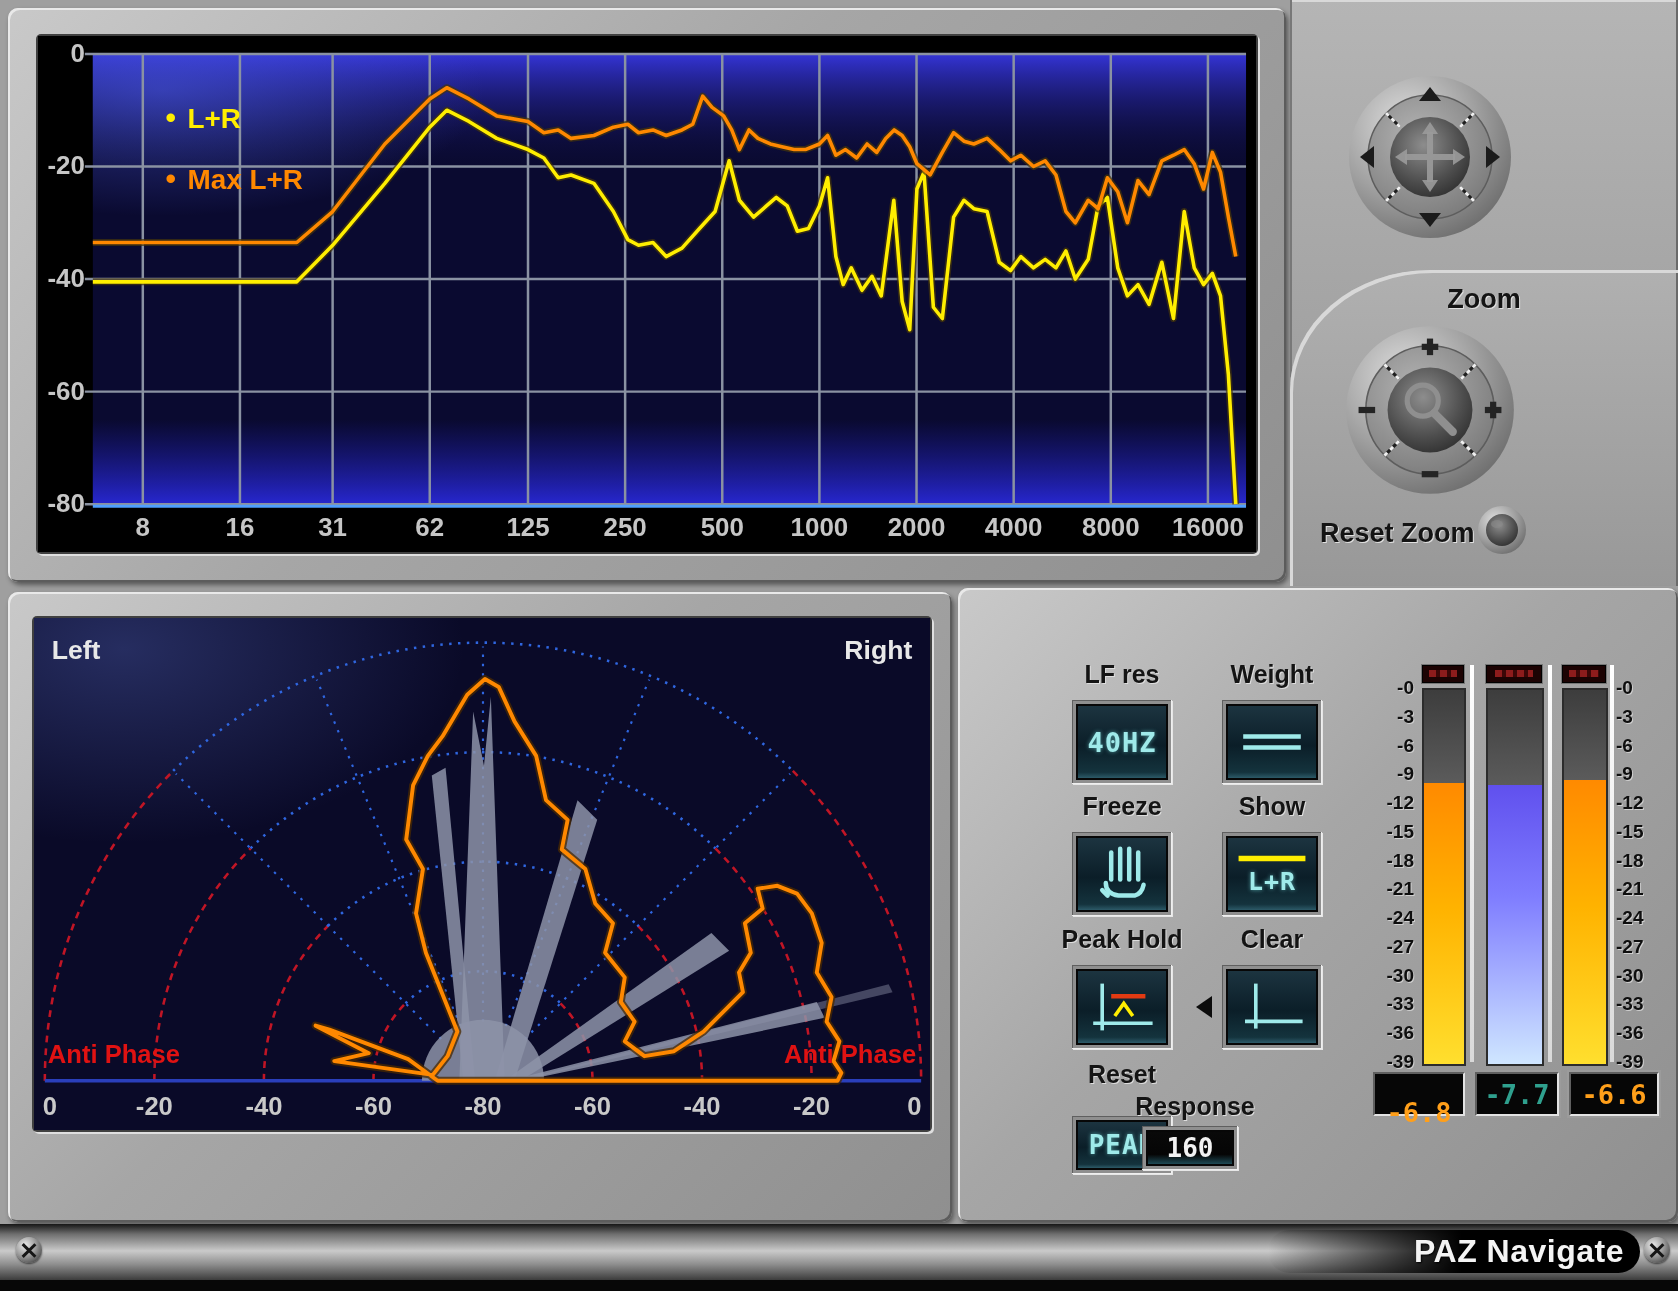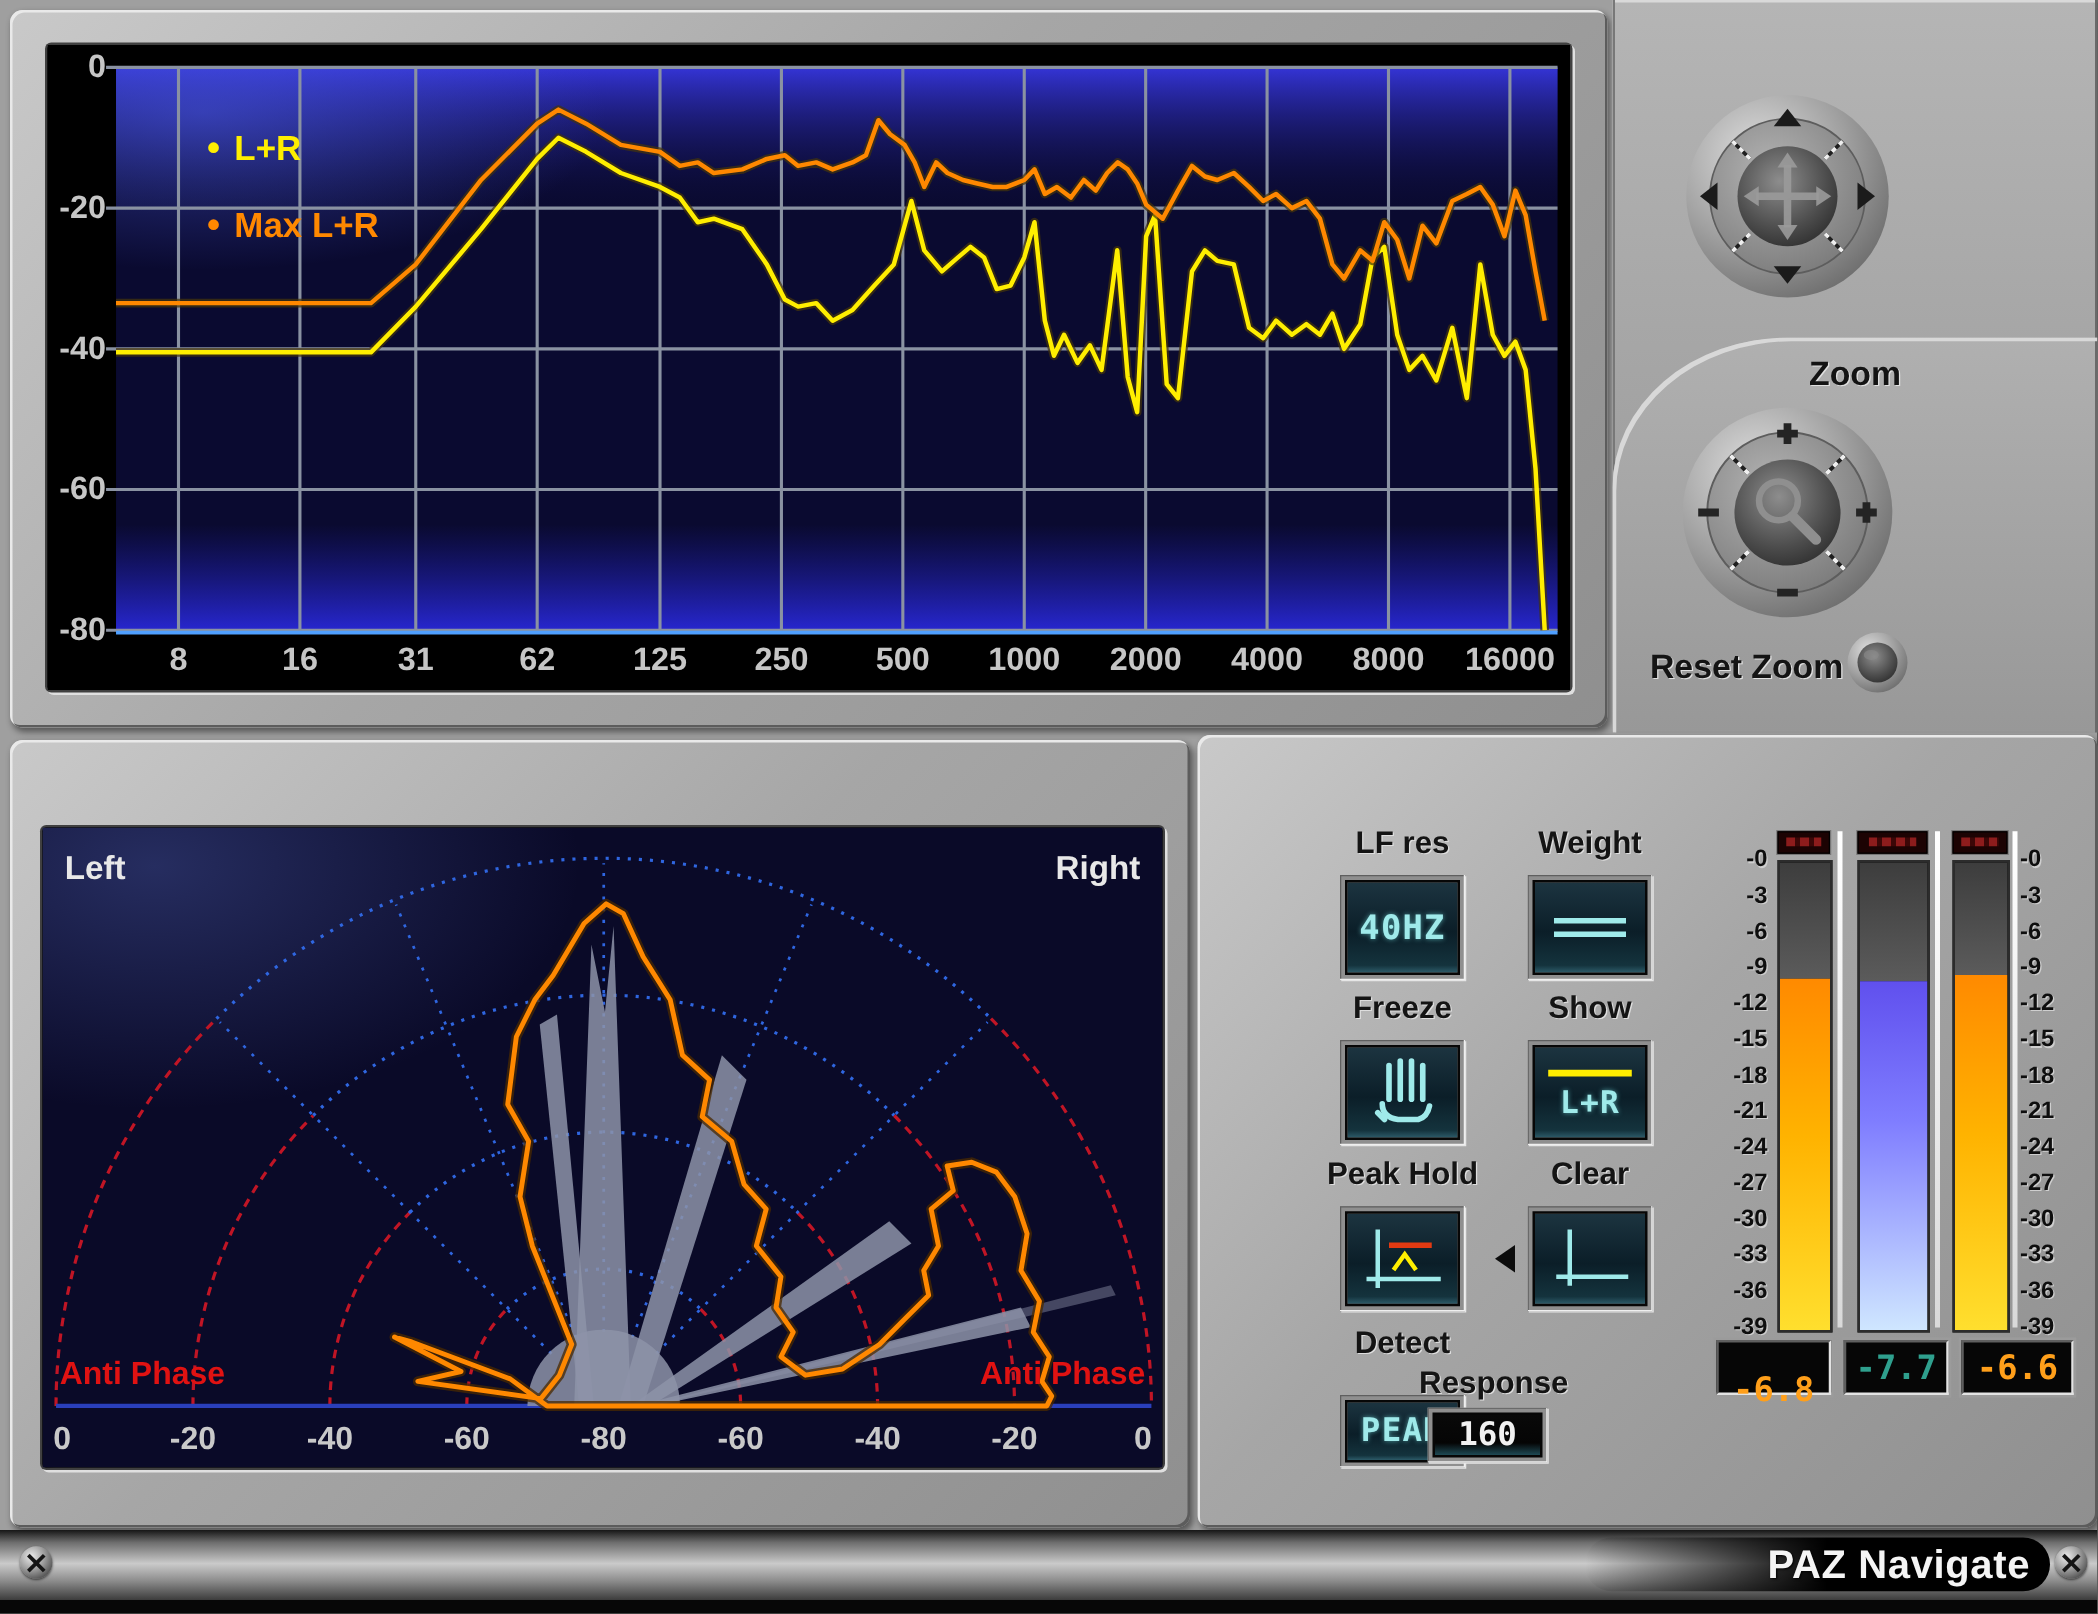--- a/index.html
+++ b/index.html
@@ -231,21 +231,21 @@
     <div style="position:absolute;left:186px;top:504px;width:52px;height:52px;">
       <svg viewBox="0 0 52 52" width="52" height="52">
         <circle cx="26" cy="26" r="24" fill="url(#pring)"></circle>
         <circle cx="26" cy="26" r="16" fill="url(#pdome)"></circle>
         <ellipse cx="21" cy="20" rx="6" ry="4" fill="#8a8a8a" opacity="0.6"></ellipse>
       </svg>
     </div>
   </div>
 
   <div class="panel" style="left:8px;top:592px;width:944px;height:630px;">
-    <div class="screen" style="left:26px;top:26px;width:896px;height:512px;margin-top:44px;">
+    <div class="screen" style="left:26px;top:26px;width:896px;height:512px;">
       <svg id="phase-svg" viewBox="0 0 910 520" preserveAspectRatio="none">
           <rect x="0" y="0" width="910" height="520" fill="#0a0a28"></rect>
           <defs>
             <radialGradient id="phGlow" cx="10%" cy="6%" r="38%">
               <stop offset="0%" stop-color="#5a6ec8" stop-opacity="0.35"></stop>
               <stop offset="100%" stop-color="#5a6ec8" stop-opacity="0"></stop>
             </radialGradient>
           </defs>
           <rect x="0" y="0" width="910" height="520" fill="url(#phGlow)"></rect>
           <path d="M 344.75 470 A 111.25 111.25 0 0 1 377.3343705929966 391.3343705929966" fill="none" stroke="#c01525" stroke-width="2.6" stroke-dasharray="7 6"></path>
@@ -293,21 +293,21 @@
   </div>
 
   <div class="panel" style="left:958px;top:588px;width:720px;height:634px;">
 
     <div class="ctl-label" style="left:89px;top:72px;">LF res</div>
     <div class="ctl-label" style="left:239px;top:72px;">Weight</div>
     <div class="ctl-label" style="left:89px;top:204px;">Freeze</div>
     <div class="ctl-label" style="left:239px;top:204px;">Show</div>
     <div class="ctl-label" style="left:89px;top:337px;">Peak Hold</div>
     <div class="ctl-label" style="left:239px;top:337px;">Clear</div>
-    <div class="ctl-label" style="left:89px;top:472px;">Detect</div>
+    <div class="ctl-label" style="left:89px;top:472px;">Reset</div>
     <div class="ctl-label" style="left:162px;top:504px;">Response</div>
 
     <button class="btn" style="left:114px;top:112px;">
       <span class="lcd">
           <span class="lcdtext">40HZ</span>
         </span>
     </button>
 
     <button class="btn" style="left:264px;top:112px;">
       <span class="lcd">

